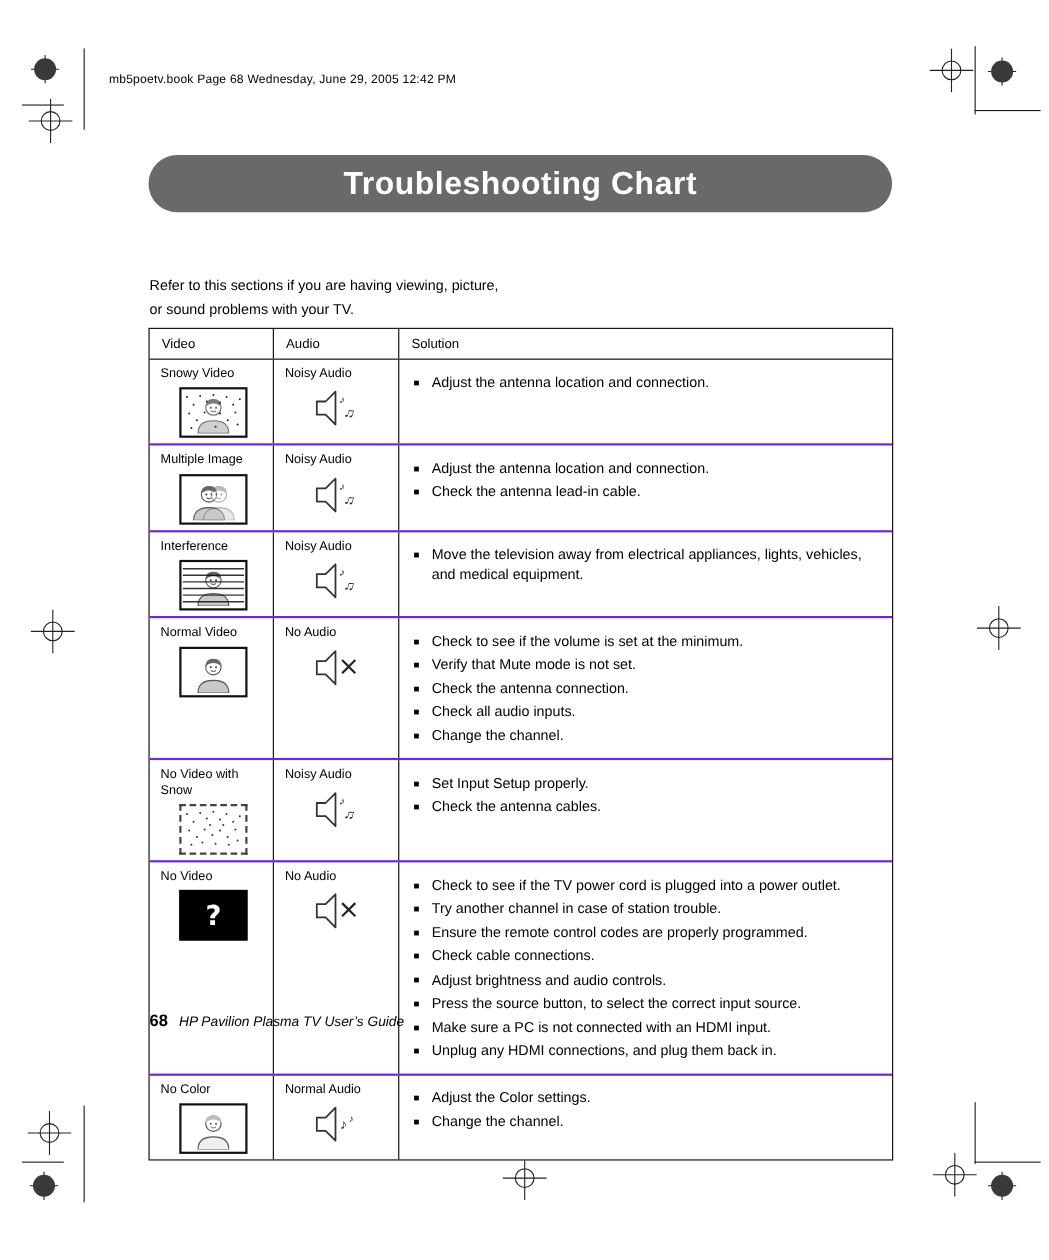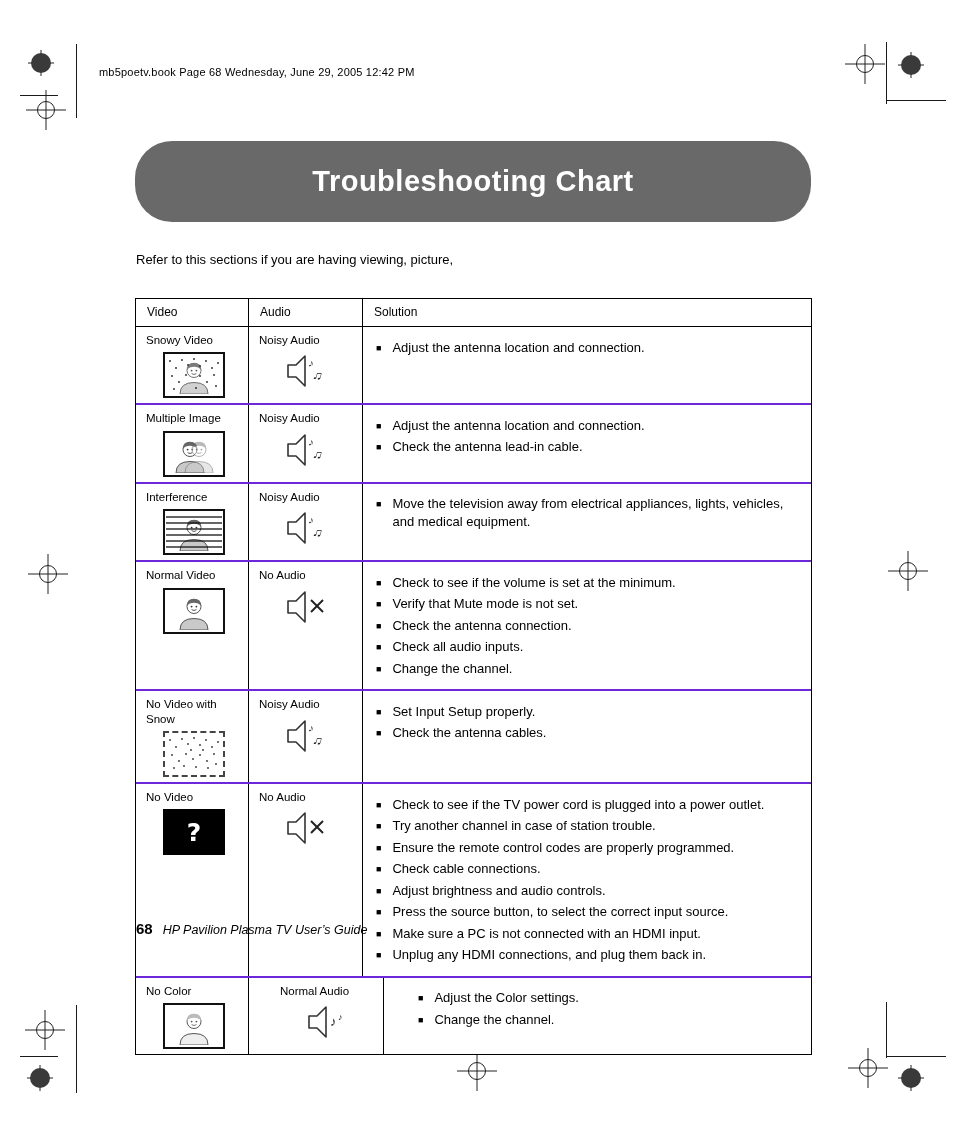--- a/index.html
+++ b/index.html
@@ -7,37 +7,37 @@
   body {
     position: relative;
     background: #ffffff;
     font-family: "Liberation Sans", "DejaVu Sans", sans-serif;
     color: #000;
     overflow: hidden;
   }
   .print-header { position:absolute; left:99px; top:66px; font-size:11px; letter-spacing:.2px; }
 
   .banner {
-    position:absolute; left:135px; top:141px; width:676px; height:81px;
+    position:absolute; left:135px; top:141px; width:676px; height:52px;
     background:#696969; border-radius:37px;
     display:flex; align-items:center; justify-content:center;
   }
   .banner-title { color:#fff; font-size:29px; font-weight:bold; letter-spacing:.5px; }
 
   .intro { position:absolute; left:136px; top:250px; font-size:13px; line-height:1.6; }
 
   .tbl { position:absolute; left:135px; top:298px; width:677px; border:1px solid #000; background:#fff; }
   .thead-r1 { display:grid; grid-template-columns:227px 1fr; }
   .th-symptoms { border-right:1px solid #000; border-bottom:1px solid #000; padding:7px 11px 6px; font-weight:bold; font-size:12px; }
   .thead-r2 { display:grid; grid-template-columns:113px 114px 1fr; border-bottom:1px solid #000; }
   .th-cell { font-weight:normal; font-size:12px; padding:6px 11px 7px; }
   .b-right { border-right:1px solid #000; }
 
   .trow { display:grid; grid-template-columns:113px 114px 1fr; border-bottom:2px solid #6d28d9; }
-  .trow:last-child { border-bottom:none;gap:21px; }
+  .trow:last-child { border-bottom:none; }
   .cell { padding:6px 6px 5px 10px; }
   .cell-label { font-size:11.5px; line-height:1.25; margin-bottom:5px; }
   .icon-wrap { display:flex; justify-content:center; margin-top:2px; }
 
   .tv { width:62px; height:46px; border:2px solid #111; background:#fff;
         display:flex; align-items:center; justify-content:center; overflow:hidden; }
   .tv.dashed { border:2px dashed #444; }
   .tv.black { background:#000; border-color:#000; }
   .q-glyph { color:#fff; font-size:25px; font-weight:bold; font-family:"DejaVu Sans", sans-serif; }
 
@@ -130,20 +130,21 @@
 </div>
 
 <div class="print-header">mb5poetv.book  Page 68  Wednesday, June 29, 2005  12:42 PM</div>
 
 <div class="banner">
   <div class="banner-title">Troubleshooting Chart</div>
 </div>
 
 <div class="intro">
   <div>Refer to this sections if you are having viewing, picture,</div>
+  <div>or sound problems with your TV.</div>
 </div>
 
 <div class="tbl">
   <div class="thead-r2">
     <div class="th-cell b-right">Video</div>
     <div class="th-cell b-right">Audio</div>
     <div class="th-cell">Solution</div>
   </div>
 
   <div class="trow" style="min-height:64px">

